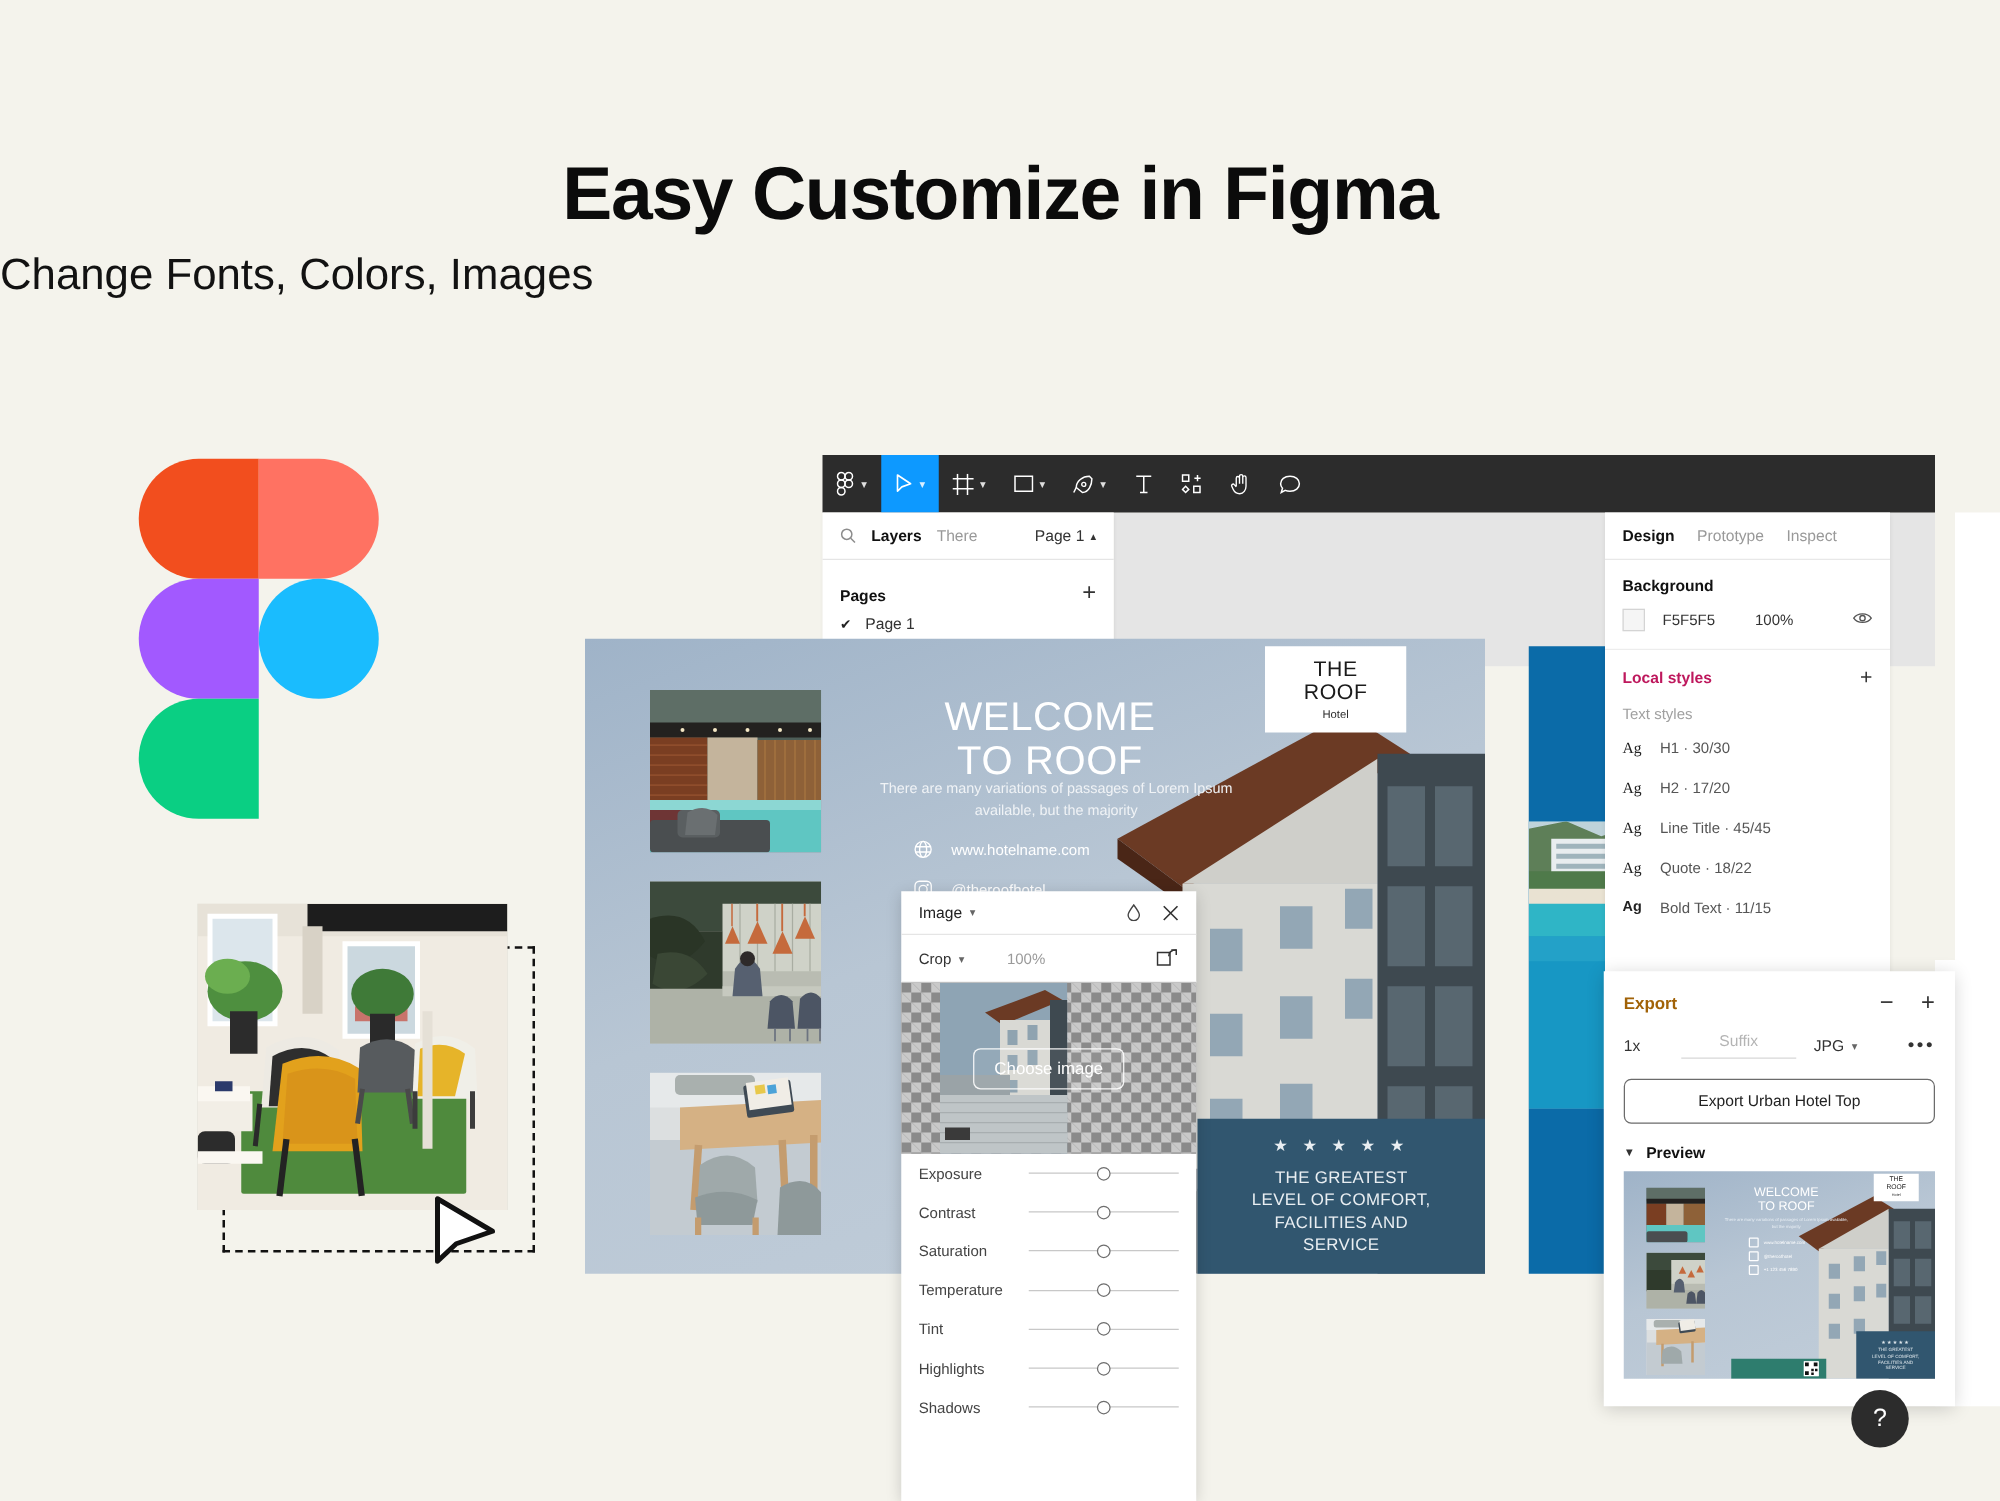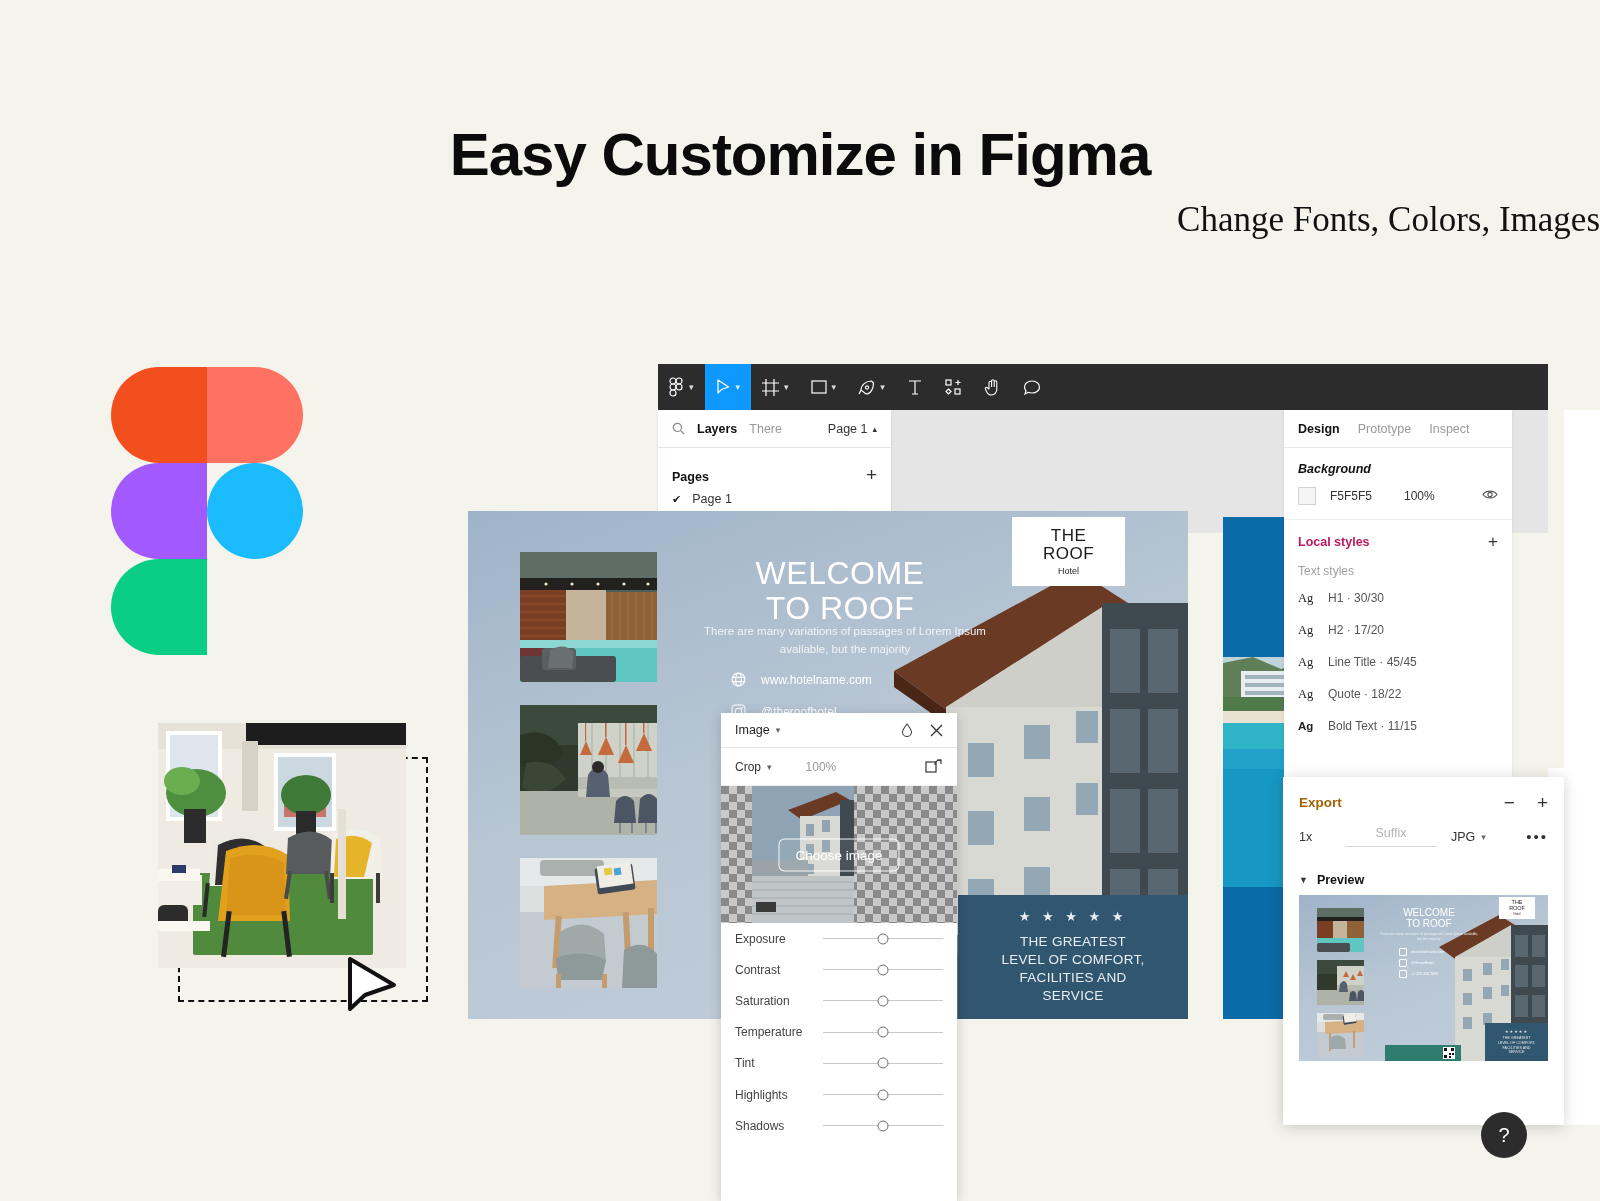--- a/index.html
+++ b/index.html
@@ -8,22 +8,22 @@
     background:#F4F3EC;
     font-family:"Liberation Sans", sans-serif;
     overflow:hidden;position:relative;
   }
   
   .hero-title{
     position:absolute;left:0;top:120px;width:1600px;text-align:center;
     font-size:60px;font-weight:bold;color:#0B0B0B;letter-spacing:-1px;
   }
   .hero-sub{
-    position:absolute;left:0;top:200px;width:1600px;text-align:right;
-    font-size:35px;font-weight:normal;color:#121212;font-family:Liberation Serif, serif;
+    position:absolute;left:0;top:200px;width:1600px;text-align:left;
+    font-size:35px;font-weight:normal;color:#121212;
   }
   
   .figma-logo{position:absolute;left:111px;top:367px;width:192px;height:288px;}
   .fl{position:absolute;}
   .fl-tl{left:0;top:0;width:96px;height:96px;background:#F24E1E;border-radius:48px 0 0 48px;}
   .fl-tr{left:96px;top:0;width:96px;height:96px;background:#FF7262;border-radius:0 48px 48px 0;}
   .fl-ml{left:0;top:96px;width:96px;height:96px;background:#A259FF;border-radius:48px 0 0 48px;}
   .fl-mr{left:96px;top:96px;width:96px;height:96px;background:#1ABCFE;border-radius:50%;}
   .fl-bl{left:0;top:192px;width:96px;height:96px;background:#0ACF83;border-radius:48px 0 0 48px;}
   
@@ -157,21 +157,21 @@
   .design-panel{
     position:absolute;left:1284px;top:410px;width:228px;height:385px;background:#fff;
     font-size:12px;color:#333;box-shadow:0 1px 4px rgba(0,0,0,.08);
   }
   .dp-tabs{
     height:38px;display:flex;align-items:center;gap:18px;padding:0 14px;
     border-bottom:1px solid #E8E8E8;box-sizing:border-box;
   }
   .dp-tab{font-size:12.5px;color:#999;}
   .dp-tab.on{font-weight:bold;color:#111;}
-  .dp-sec{padding:14px 14px 0;font-style:italic;}
+  .dp-sec{padding:14px 14px 0;}
   .dp-sec b{font-size:12.5px;color:#111;}
   .bg-row{display:flex;align-items:center;padding:11px 14px 14px;gap:14px;border-bottom:1px solid #EDEDED;}
   .sw{width:16px;height:16px;border:1px solid #D4D4D4;background:#F5F5F5;}
   .bg-hex{font-size:12px;color:#333;}
   .bg-pct{font-size:12px;color:#333;margin-left:18px;}
   .eye{margin-left:auto;color:#555;}
   .ls-row{display:flex;align-items:center;padding:13px 14px 4px;}
   .ls-row b{font-size:12.5px;color:#be185d;}
   .ls-plus{margin-left:auto;font-size:17px;color:#333;line-height:1;}
   .ts-label{padding:10px 14px 4px;color:#A0A0A0;font-size:12px;}
@@ -738,20 +738,21 @@
   </div>
   <div class="ep-opts">
     <span class="ep-x">1x</span>
     <span class="ep-suffix">Suffix</span>
     <span class="ep-fmt">
       <span>JPG</span>
       <span style="font-size:9px;color:#666;">▾</span>
     </span>
     <span class="ep-more">•••</span>
   </div>
+  <div class="ep-btn">Export Urban Hotel Top</div>
   <div class="ep-prev-lbl">
     <span style="font-size:9px;color:#333;">▼</span>
     <b>Preview</b>
   </div>
   <div class="ep-thumb">
 
     <svg style="position:absolute;left:118px;top:0;width:131px;height:166px;" viewBox="0 0 131 166">
       <path d="M22 52 L82 20 L98 30 L38 64 Z" fill="#6B3A24"></path>
       <rect x="38" y="62" width="56" height="104" fill="#D9D9D4"></rect>
       <path d="M38 62 L94 30 L94 62 Z" fill="#CFCFCA"></path>

